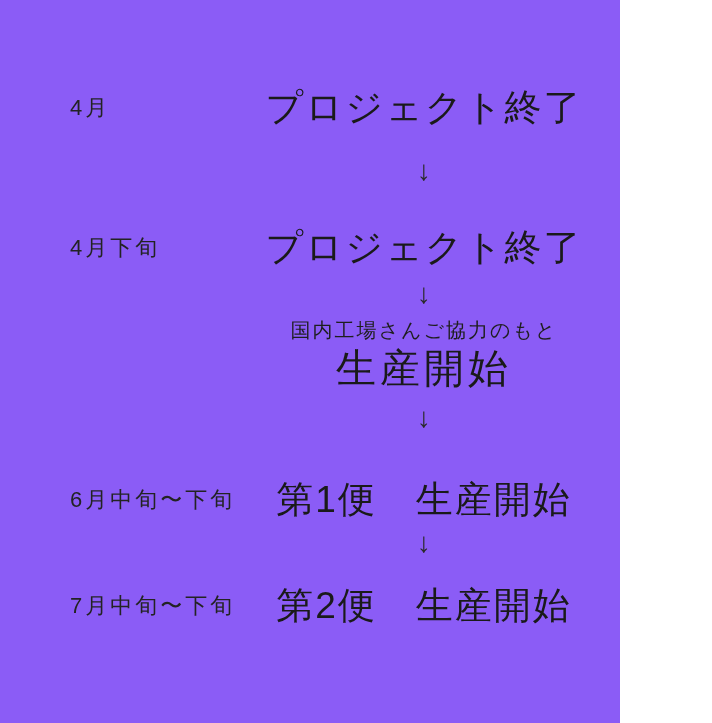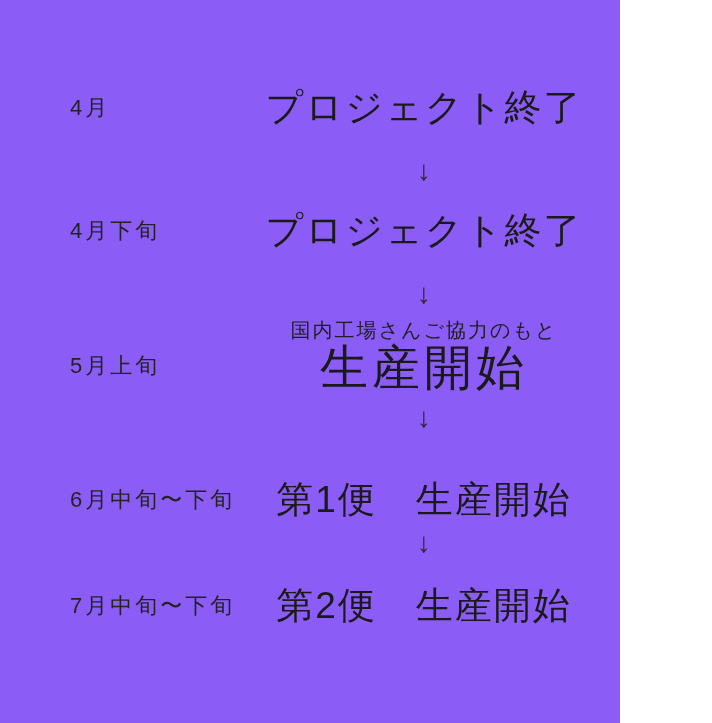--- a/index.html
+++ b/index.html
@@ -37,21 +37,21 @@
     text-align: center;
   }
   .title {
     font-size: 37px;
     letter-spacing: 2px;
     line-height: 46px;
     white-space: nowrap;
     color: #1a1a1a;
   }
   .title-lg {
-    font-size: 48px;
+    font-size: 40px;
     letter-spacing: 4px;
     line-height: 46px;
   }
   .note {
     font-size: 20px;
     letter-spacing: 2px;
     line-height: 30px;
     color: #1e1e1e;
     white-space: nowrap;
   }
@@ -77,31 +77,30 @@
 
   <div class="step" style="top:108px">
     <span class="period">4月</span>
     <div class="main-col">
       <div class="title">プロジェクト終了</div>
     </div>
   </div>
 
   <div class="arrow" style="top:171px">↓</div>
 
-  <div class="step" style="top:231px">
+  <div class="step" style="top:248px">
     <span class="period">4月下旬</span>
     <div class="main-col">
       <div class="title">プロジェクト終了</div>
     </div>
   </div>
 
   <div class="arrow" style="top:294px">↓</div>
 
   <div class="step step3" style="top:353px">
-    <span class="period">5月上旬</span>
     <div class="main-col">
       <div class="note">国内工場さんご協力のもと</div>
       <div class="title title-lg">生産開始</div>
     </div>
   </div>
 
   <div class="arrow" style="top:418px">↓</div>
 
   <div class="step" style="top:500px">
     <span class="period">6月中旬〜下旬</span>

